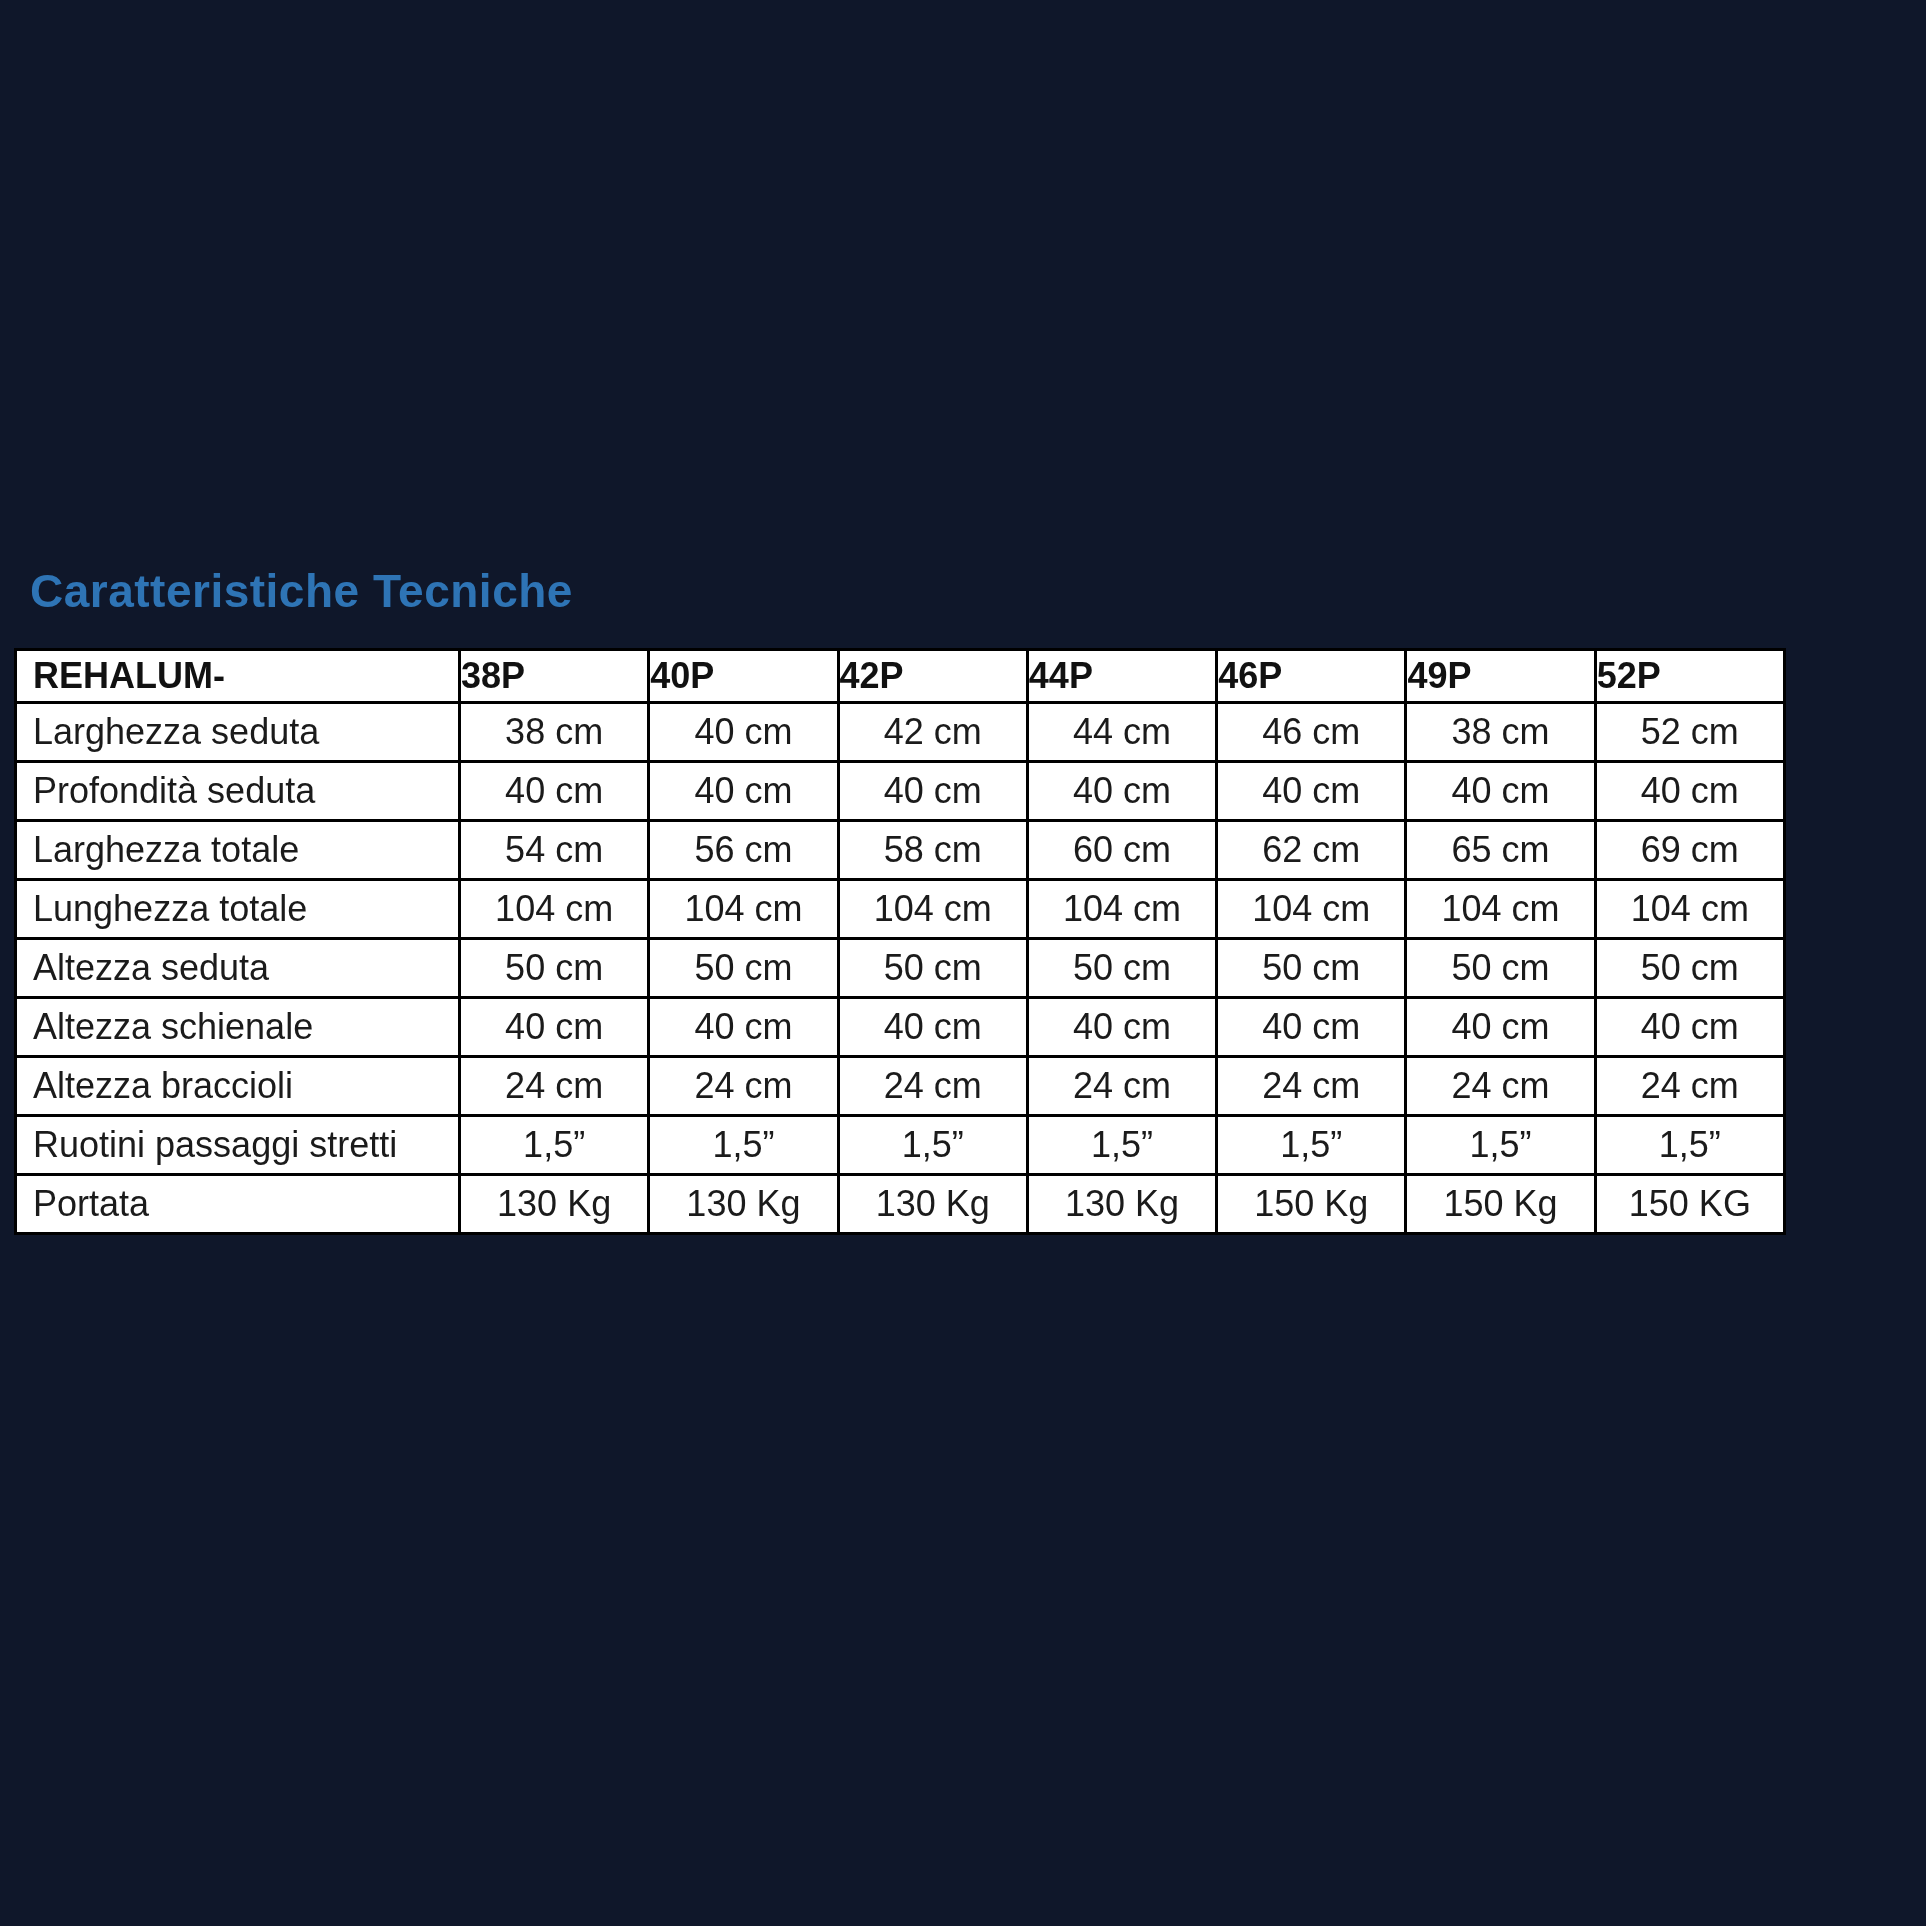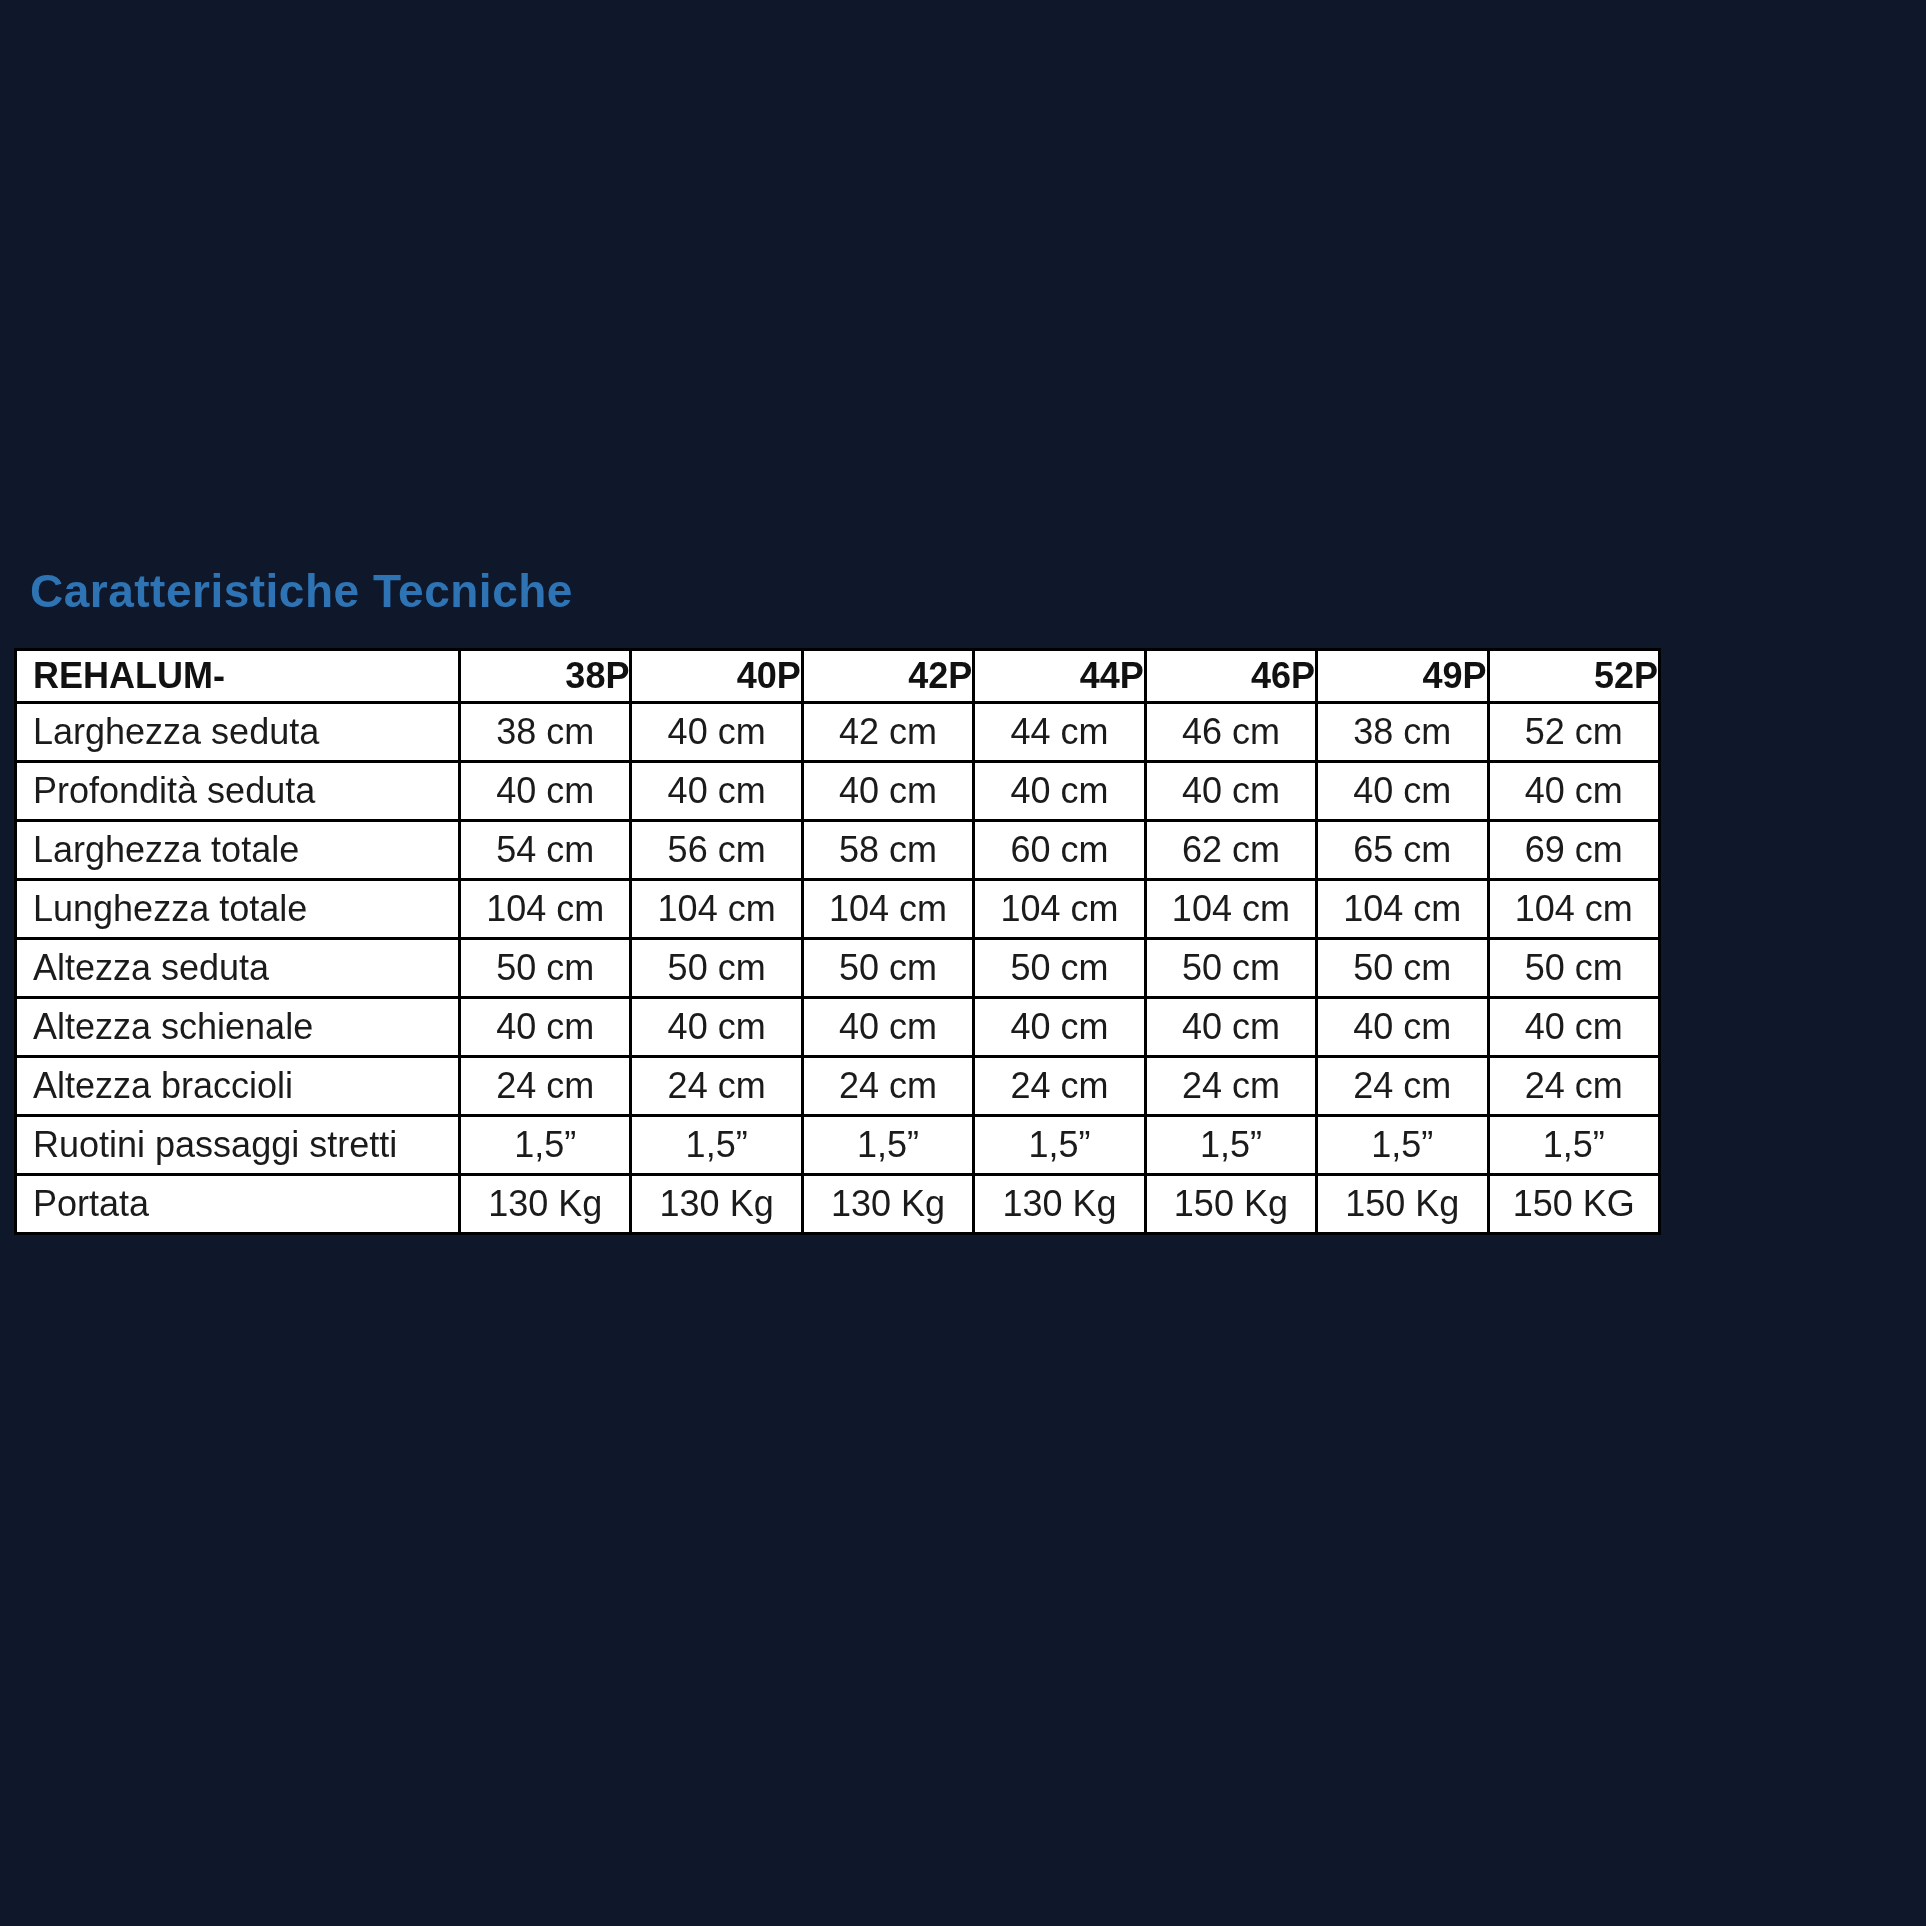--- a/index.html
+++ b/index.html
@@ -18,37 +18,37 @@
     position:absolute;
     left:30px; top:564px;
     font-size:46px;
     font-weight:bold;
     letter-spacing:0.5px;
     white-space:nowrap;
   }
   table.spec-table {
     position:absolute;
     left:14px; top:648px;
-    width:1647px;
+    width:1772px;
     border-collapse:collapse;
     table-layout:fixed;
     background:#ffffff;
   }
   .spec-table th, .spec-table td {
     border:3px solid #000000;
     overflow:hidden;
     white-space:nowrap;
   }
   .spec-table thead tr { height:53px; }
   .spec-table tbody tr { height:59px; }
   .spec-table th {
     font-size:36px;
     font-weight:bold;
     color:#111111;
-    text-align:right;
+    text-align:left;
     vertical-align:middle;
   }
   .spec-table th.label-col {
     text-align:left;
     padding-left:16px;
   }
   .spec-table td {
     font-size:36px;
     font-weight:normal;
     color:#1b1b1b;

